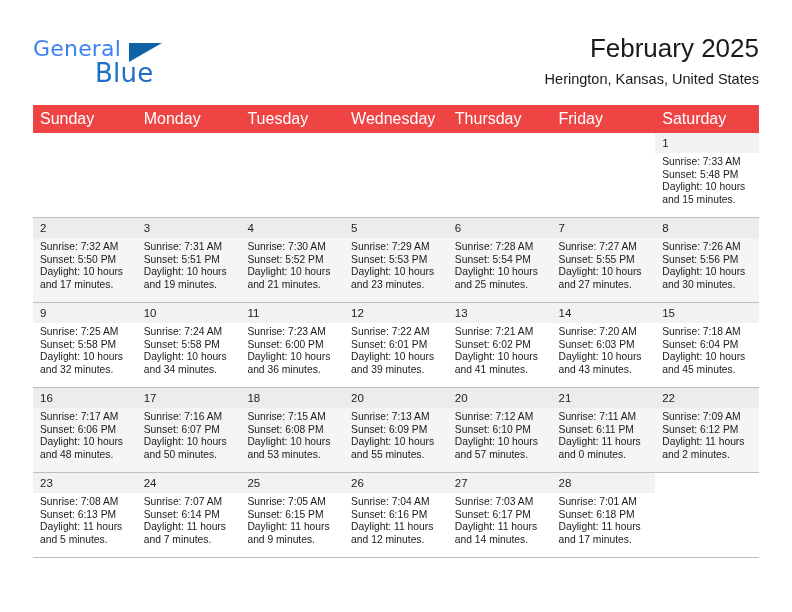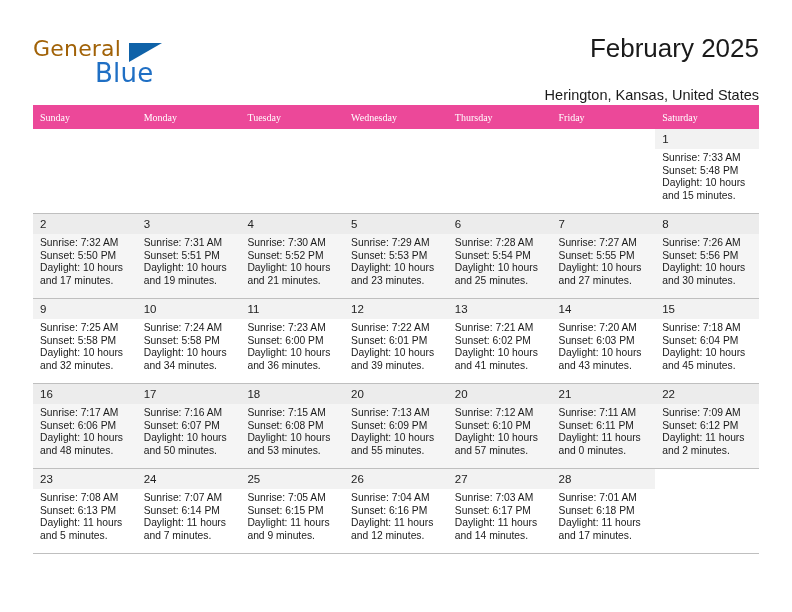--- a/index.html
+++ b/index.html
@@ -35,21 +35,21 @@
     top: 4px;
     width: 150px;
     height: 56px;
   }
   .brand-general {
     position: absolute;
     left: 0;
     top: 0;
     font-size: 22px;
     letter-spacing: 0.2px;
-    color: #a16207;
+    color: #3b82f6;
     font-family: "DejaVu Sans", sans-serif;
   }
   .brand-blue {
     position: absolute;
     left: 62px;
     top: 22px;
     font-size: 26px;
     letter-spacing: 0.2px;
     color: #1f6fc4;
     font-family: "DejaVu Sans", sans-serif;
@@ -71,47 +71,47 @@
     text-align: right;
   }
   .cal-title {
     font-size: 26px;
     color: #1a1a1a;
     line-height: 32px;
     white-space: nowrap;
     font-family: "Liberation Sans", sans-serif;
   }
   .cal-location {
-    margin-top: 22px;
+    margin-top: 6px;
     font-size: 14.5px;
     color: #1a1a1a;
     line-height: 18px;
     white-space: nowrap;
     font-family: "Liberation Sans", sans-serif;
   }
 
   
   .calendar {
     position: absolute;
     left: 33px;
     top: 105px;
     width: 726px;
     border-collapse: collapse;
     table-layout: fixed;
   }
   .calendar th {
-    background: #ec4899;
+    background: #ef4444;
     color: #ffffff;
-    font-size: 10px;
+    font-size: 16px;
     font-weight: normal;
     text-align: left;
     padding: 5px 0 5px 7px;
     height: 14px;
     border: none;
-    font-family: Liberation Serif, serif;
+    font-family: Liberation Sans, sans-serif;
   }
   .calendar td {
     vertical-align: top;
     height: 84px;
     padding: 0;
     border: none;
     border-bottom: 1px solid #bfbfbf;
     background: #ffffff;
   }
   .calendar tr.alt td {

